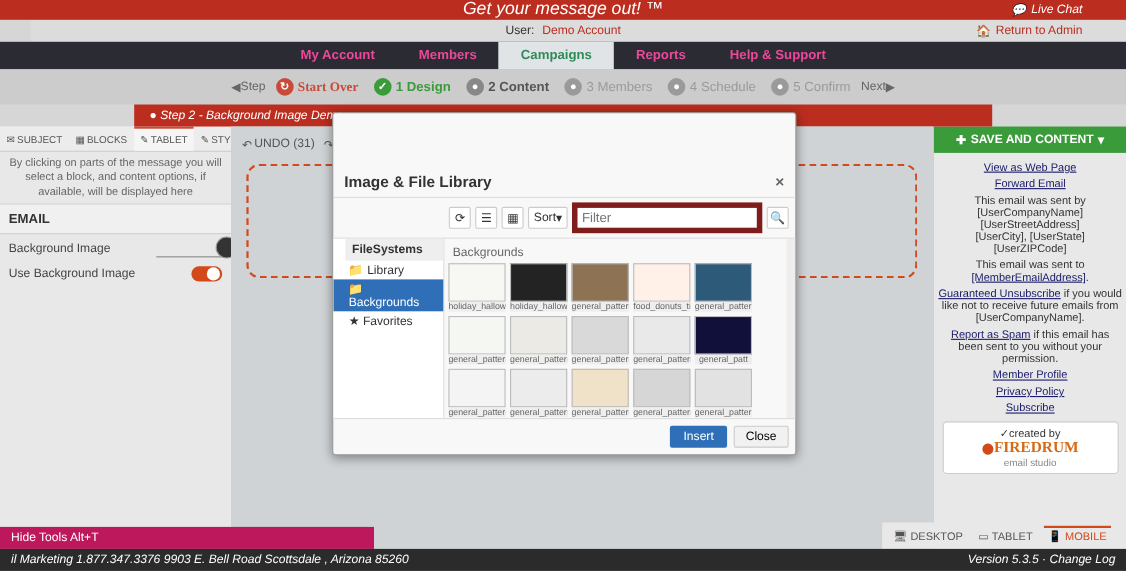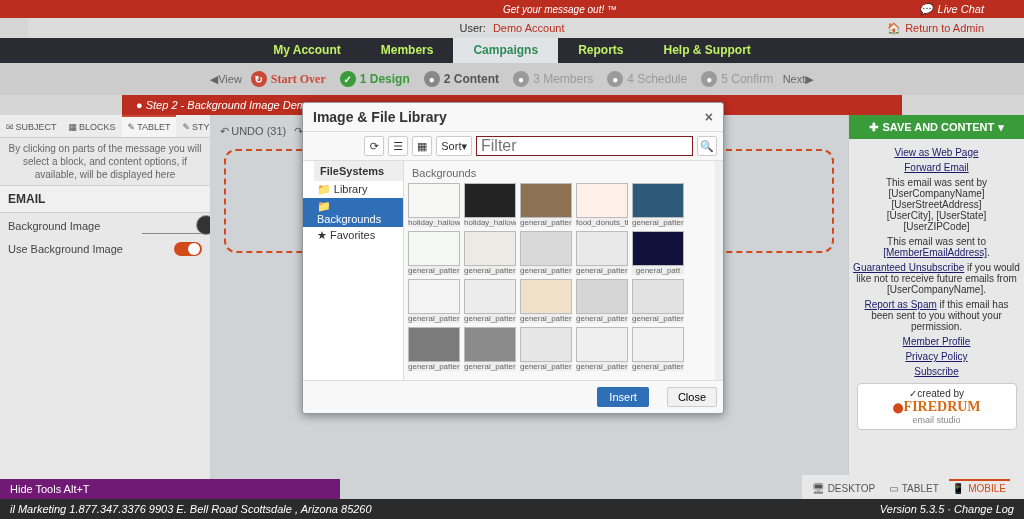--- a/index.html
+++ b/index.html
@@ -1,25 +1,25 @@
 <!DOCTYPE html>
 <html><head>
 <meta charset="utf-8">
 <style>
   html,body{margin:0;padding:0;font-family:Arial,Helvetica,sans-serif;font-size:12px;color:#333;background:#d6d6d6;height:100%;}
   body{width:1024px;height:519px;overflow:hidden;position:relative;}
   .banner-red{background:#bb2d1f;color:#fff;height:18px;display:flex;align-items:center;justify-content:space-between;padding:0 40px;position:relative;}
-  .banner-red .slogan{position:absolute;left:50%;transform:translateX(-50%);font-size:10px;font-style:italic;margin-left:48px;}
+  .banner-red .slogan{position:absolute;left:50%;transform:translateX(-50%);font-size:16px;font-style:italic;}
   .live-chat{display:flex;align-items:center;gap:4px;font-size:11px;font-style:italic;cursor:pointer;}
   .banner-grey{background:#dcdcdc;height:20px;display:flex;align-items:center;justify-content:space-between;padding:0 40px;margin-left:28px;}
   .banner-grey .user-block{position:absolute;left:50%;transform:translateX(-50%);font-size:11px;}
   .banner-grey .user-block a{color:#bb2d1f;text-decoration:none;margin-left:4px;}
   .return-admin{font-size:11px;color:#bb2d1f;display:flex;align-items:center;gap:4px;cursor:pointer;}
   .nav-black{background:#2b2b33;height:25px;display:flex;justify-content:center;}
-  .nav-black .tab{padding:0 20px;height:25px;line-height:25px;color:#bef264;font-size:12px;font-weight:bold;cursor:pointer;}
+  .nav-black .tab{padding:0 20px;height:25px;line-height:25px;color:#ec4899;font-size:12px;font-weight:bold;cursor:pointer;}
   .nav-black .tab.active{background:#e0e4e7;color:#2e8b57;}
   .wizard-row{background:#ccc;height:28px;display:flex;justify-content:center;align-items:center;gap:6px;padding:2px 0;}
   .wiz-btn{display:flex;align-items:center;gap:4px;font-size:12px;cursor:pointer;padding:0 4px;height:24px;}
   .wiz-circle{width:16px;height:16px;border-radius:50%;display:inline-flex;align-items:center;justify-content:center;color:#fff;font-size:10px;font-weight:bold;}
   .wiz-active .wiz-circle{background:#3a9b3a;}
   .wiz-red .wiz-circle{background:#c94a38;}
   .wiz-dis .wiz-circle{background:#9a9a9a;}
   .wiz-active{color:#3a9b3a;font-weight:bold;}
   .wiz-label-red{color:#c94a38;font-weight:bold;font-family:Liberation Serif, serif;}
   .wiz-plain{color:#555;}
@@ -52,41 +52,41 @@
   .brand-sub{color:#888;font-size:9px;}
   .right-panel{width:175px;background:#e8e8e8;border-left:1px solid #ccc;display:flex;flex-direction:column;}
   .save-bar{background:#3a9b3a;color:#fff;height:24px;display:flex;align-items:center;justify-content:center;font-size:11px;font-weight:bold;cursor:pointer;gap:4px;}
   .preview{flex:1;overflow:auto;padding:4px;font-size:10px;text-align:center;color:#333;}
   .preview a{color:#1a1a6a;text-decoration:underline;cursor:pointer;}
   .preview p{margin:4px 0;}
   .bottom-dark{position:absolute;left:0;bottom:0;width:100%;height:20px;background:#2b2b2b;color:#fff;font-size:11px;display:flex;align-items:center;padding:0 10px;box-sizing:border-box;justify-content:space-between;font-style:italic;}
   .device-switch{position:absolute;right:8px;bottom:20px;height:24px;background:#e8e8e8;display:flex;align-items:center;gap:6px;padding:0 6px;font-size:10px;}
   .device-switch .dev{display:flex;align-items:center;gap:3px;cursor:pointer;border-top:2px solid transparent;padding:2px 4px;color:#555;}
   .device-switch .dev.active{color:#d2491a;border-top:2px solid #d2491a;}
-  .hidetools{position:absolute;left:0;bottom:20px;width:320px;height:20px;background:#701a75;color:#fff;padding:0 10px;line-height:20px;font-size:11px;}
+  .hidetools{position:absolute;left:0;bottom:20px;width:320px;height:20px;background:#be185d;color:#fff;padding:0 10px;line-height:20px;font-size:11px;}
 
   
   .modal{position:absolute;top:102px;left:302px;width:420px;height:310px;background:#f8f8f8;border:1px solid #999;box-shadow:0 2px 10px rgba(0,0,0,.4);border-radius:3px;display:flex;flex-direction:column;z-index:100;}
-  .modal-head{display:flex;justify-content:space-between;align-items:center;padding:6px 10px;font-size:14px;font-weight:bold;border-bottom:1px solid #ddd;}
+  .modal-head{display:flex;justify-content:space-between;align-items:center;padding:6px 10px;font-size:14px;font-weight:bold;border-bottom:1px solid #ddd;margin-top:48px;}
   .modal-close{cursor:pointer;color:#666;}
   .modal-toolbar{display:flex;justify-content:flex-end;align-items:center;gap:4px;padding:4px 6px;border-bottom:1px solid #ddd;}
   .tool-ic{width:18px;height:18px;border:1px solid #ccc;border-radius:2px;display:flex;align-items:center;justify-content:center;font-size:11px;cursor:pointer;background:#fff;}
-  .filter{flex:0 0 120px;height:18px;border:1px solid #7f1d1d;padding:0 4px;font-size:16px;}
+  .filter{flex:0 0 120px;height:18px;border:5px solid #7f1d1d;padding:0 4px;font-size:12px;}
   .modal-body{flex:1;display:flex;overflow:hidden;}
   .fs-tree{width:100px;border-right:1px solid #ddd;font-size:11px;background:#fff;}
   .fs-head{font-weight:bold;padding:4px 6px;background:#eee;margin-left:11px;}
   .fs-item{padding:2px 6px 2px 14px;cursor:pointer;}
   .fs-item.sel{background:#2f6fb8;color:#fff;}
   .thumbs{flex:1;overflow:auto;padding:4px;}
   .thumb-title{font-size:11px;color:#666;padding:2px 0 4px 4px;}
   .thumb-grid{display:flex;flex-wrap:wrap;gap:4px;}
   .thumb{width:52px;display:flex;flex-direction:column;align-items:center;cursor:pointer;}
   .thumb .swatch{width:52px;height:35px;border:1px solid #bbb;box-sizing:border-box;}
   .thumb .cap{font-size:8px;color:#666;width:52px;white-space:nowrap;overflow:hidden;text-overflow:clip;text-align:center;background:#eee;}
-  .modal-foot{display:flex;justify-content:flex-end;gap:18px;padding:6px;border-top:1px solid #ddd;}
+  .modal-foot{display:flex;justify-content:flex-end;gap:6px;padding:6px;border-top:1px solid #ddd;}
   .btn-primary{background:#2f6fb8;color:#fff;border:none;padding:4px 12px;font-size:11px;cursor:pointer;border-radius:2px;}
   .btn-default{background:#f1f1f1;border:1px solid #ccc;padding:3px 10px;font-size:11px;cursor:pointer;border-radius:2px;}
   .vbar{width:8px;background:#eee;}
 </style>
 </head>
 <body>
 
 <div class="banner-red">
   <span></span>
   <span class="slogan">Get your message out! ™</span>
@@ -110,21 +110,21 @@
 
 <div class="nav-black">
   <div class="tab">My Account</div>
   <div class="tab">Members</div>
   <div class="tab active">Campaigns</div>
   <div class="tab">Reports</div>
   <div class="tab">Help &amp; Support</div>
 </div>
 
 <div class="wizard-row">
-  <div class="arrow-block">◀ <span>View</span></div>
+  <div class="arrow-block">◀ <span>Step</span></div>
   <div class="wiz-btn wiz-red">
       <span class="wiz-circle">↻</span>
       <span class="wiz-label-red">Start Over</span>
     </div>
   <div class="wiz-btn wiz-active">
       <span class="wiz-circle">✓</span>
       <span>1 Design</span>
     </div>
   <div class="wiz-btn">
       <span class="wiz-circle" style="background:#888">●</span>

